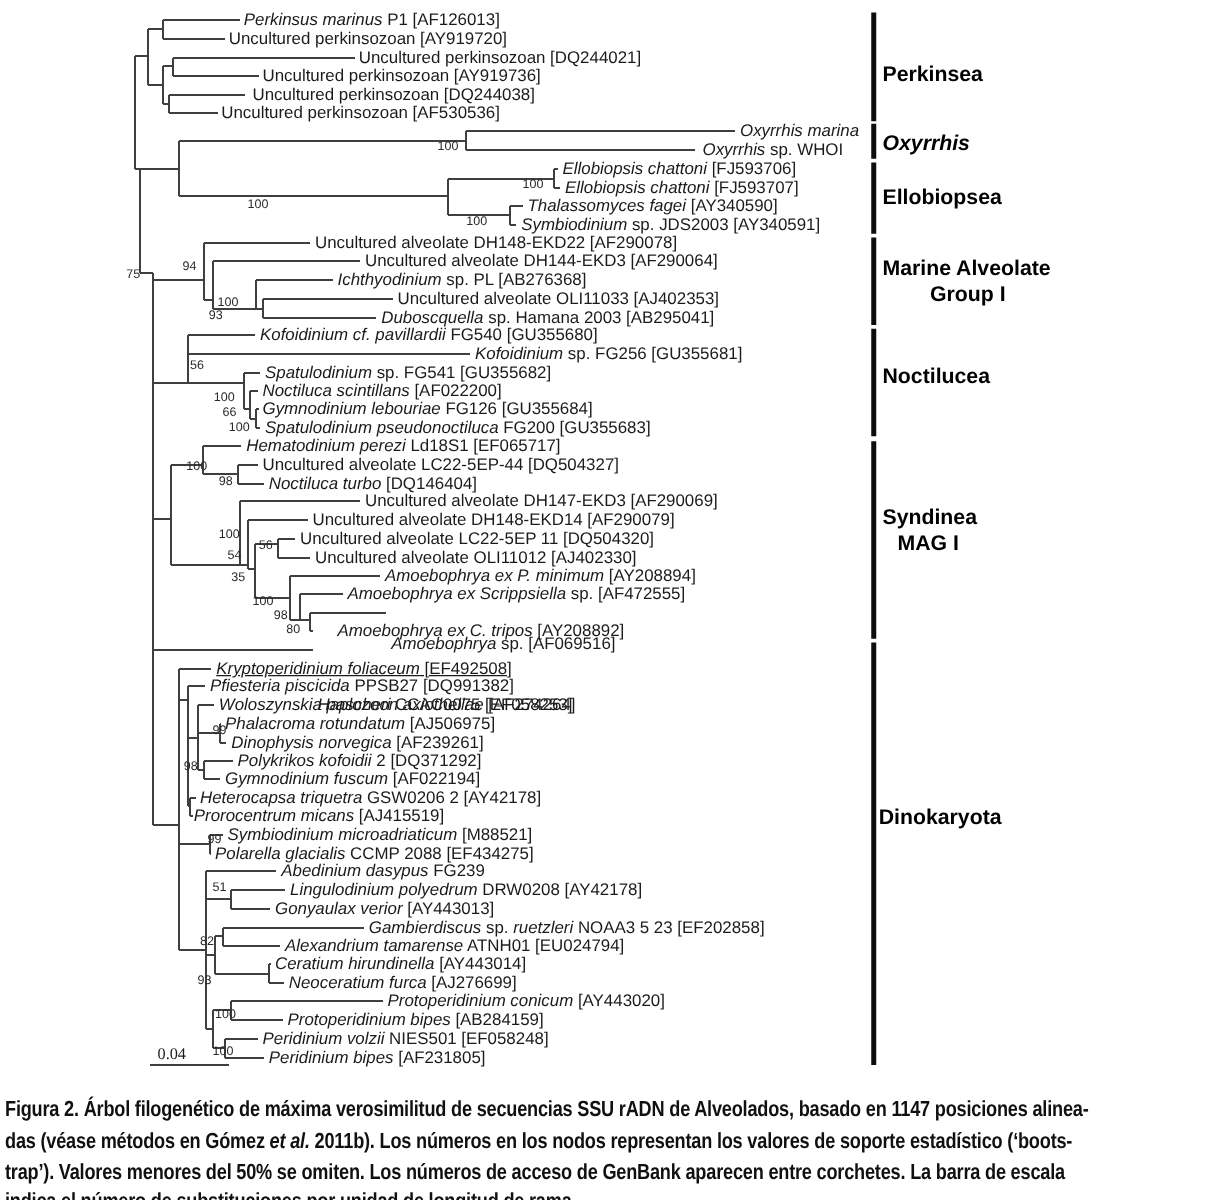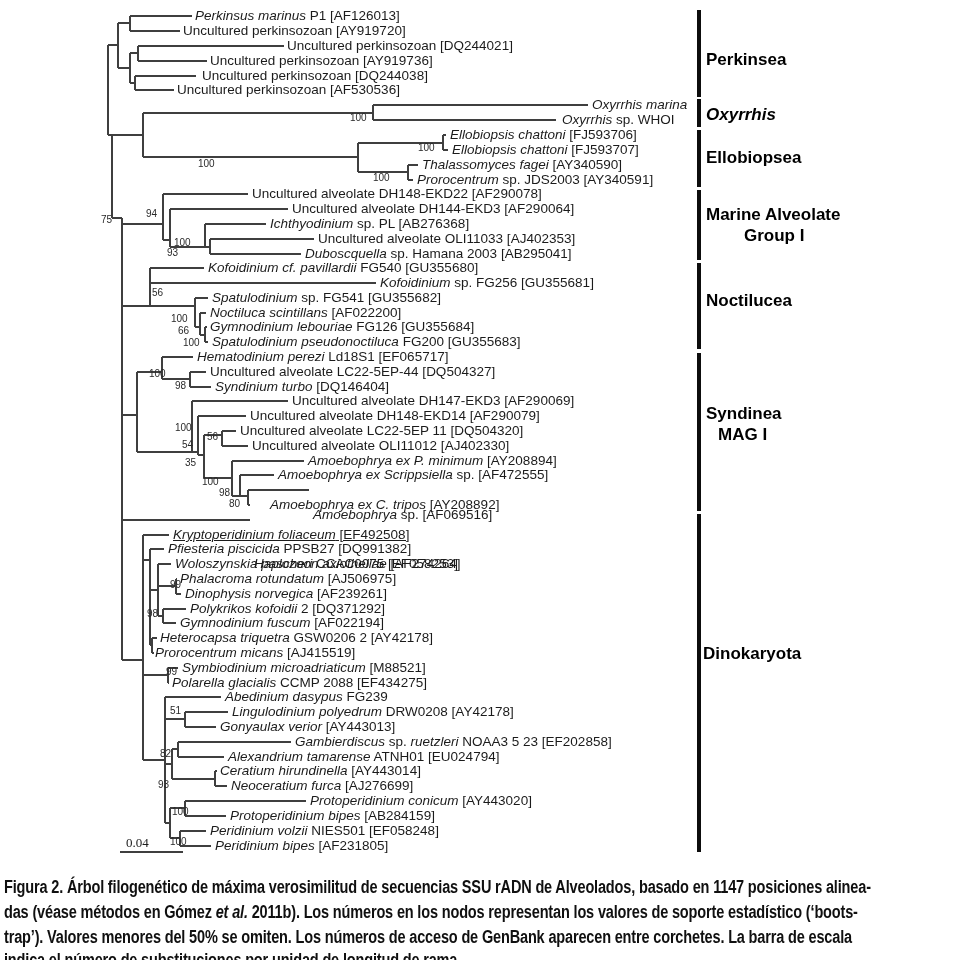--- a/index.html
+++ b/index.html
@@ -182,35 +182,35 @@
       <div class="leaf" style="left: 183px; top: 23px;"><span>Uncultured perkinsozoan [AY919720]</span></div>
       <div class="leaf" style="left: 287px; top: 38px;"><span>Uncultured perkinsozoan [DQ244021]</span></div>
       <div class="leaf" style="left: 210px; top: 53px;"><span>Uncultured perkinsozoan [AY919736]</span></div>
       <div class="leaf" style="left: 202px; top: 68px;"><span>Uncultured perkinsozoan [DQ244038]</span></div>
       <div class="leaf" style="left: 177px; top: 82px;"><span>Uncultured perkinsozoan [AF530536]</span></div>
       <div class="leaf" style="left: 592px; top: 97px;"><span class="it">Oxyrrhis marina</span></div>
       <div class="leaf" style="left: 562px; top: 112px;"><span class="it">Oxyrrhis</span><span> sp. WHOI</span></div>
       <div class="leaf" style="left: 450px; top: 127px;"><span class="it">Ellobiopsis chattoni</span><span> [FJ593706]</span></div>
       <div class="leaf" style="left: 452px; top: 142px;"><span class="it">Ellobiopsis chattoni</span><span> [FJ593707]</span></div>
       <div class="leaf" style="left: 422px; top: 157px;"><span class="it">Thalassomyces fagei</span><span> [AY340590]</span></div>
-      <div class="leaf" style="left: 417px; top: 172px;"><span class="it">Prorocentrum</span><span> sp. JDS2003 [AY340591]</span></div>
+      <div class="leaf" style="left: 417px; top: 172px;"><span class="it">Symbiodinium</span><span> sp. JDS2003 [AY340591]</span></div>
       <div class="leaf" style="left: 252px; top: 186px;"><span>Uncultured alveolate DH148-EKD22 [AF290078]</span></div>
       <div class="leaf" style="left: 292px; top: 201px;"><span>Uncultured alveolate DH144-EKD3 [AF290064]</span></div>
       <div class="leaf" style="left: 270px; top: 216px;"><span class="it">Ichthyodinium</span><span> sp. PL [AB276368]</span></div>
       <div class="leaf" style="left: 318px; top: 231px;"><span>Uncultured alveolate OLI11033 [AJ402353]</span></div>
       <div class="leaf" style="left: 305px; top: 246px;"><span class="it">Duboscquella</span><span> sp. Hamana 2003 [AB295041]</span></div>
       <div class="leaf" style="left: 208px; top: 260px;"><span class="it">Kofoidinium cf. pavillardii</span><span> FG540 [GU355680]</span></div>
       <div class="leaf" style="left: 380px; top: 275px;"><span class="it">Kofoidinium</span><span> sp. FG256 [GU355681]</span></div>
       <div class="leaf" style="left: 212px; top: 290px;"><span class="it">Spatulodinium</span><span> sp. FG541 [GU355682]</span></div>
       <div class="leaf" style="left: 210px; top: 305px;"><span class="it">Noctiluca scintillans</span><span> [AF022200]</span></div>
       <div class="leaf" style="left: 210px; top: 319px;"><span class="it">Gymnodinium lebouriae</span><span> FG126 [GU355684]</span></div>
       <div class="leaf" style="left: 212px; top: 334px;"><span class="it">Spatulodinium pseudonoctiluca</span><span> FG200 [GU355683]</span></div>
       <div class="leaf" style="left: 197px; top: 349px;"><span class="it">Hematodinium perezi</span><span> Ld18S1 [EF065717]</span></div>
       <div class="leaf" style="left: 210px; top: 364px;"><span>Uncultured alveolate LC22-5EP-44 [DQ504327]</span></div>
-      <div class="leaf" style="left: 215px; top: 379px;"><span class="it">Syndinium turbo</span><span> [DQ146404]</span></div>
+      <div class="leaf" style="left: 215px; top: 379px;"><span class="it">Noctiluca turbo</span><span> [DQ146404]</span></div>
       <div class="leaf" style="left: 292px; top: 393px;"><span>Uncultured alveolate DH147-EKD3 [AF290069]</span></div>
       <div class="leaf" style="left: 250px; top: 408px;"><span>Uncultured alveolate DH148-EKD14 [AF290079]</span></div>
       <div class="leaf" style="left: 240px; top: 423px;"><span>Uncultured alveolate LC22-5EP 11 [DQ504320]</span></div>
       <div class="leaf" style="left: 252px; top: 438px;"><span>Uncultured alveolate OLI11012 [AJ402330]</span></div>
       <div class="leaf" style="left: 308px; top: 453px;"><span class="it">Amoebophrya ex P. minimum</span><span> [AY208894]</span></div>
       <div class="leaf" style="left: 278px; top: 467px;"><span class="it">Amoebophrya ex Scrippsiella</span><span> sp. [AF472555]</span></div>
       <div class="leaf" style="left: 313px; top: 507px;"><span class="it">Amoebophrya</span><span> sp. [AF069516]</span></div>
       <div class="leaf" style="left: 270px; top: 497px;"><span class="it">Amoebophrya ex C. tripos</span><span> [AY208892]</span></div>
       <div class="leaf" style="left: 254px; top: 512px; margin-top: 44px;"><span class="it">Haplozoon axiothellae</span><span> [AF274264]</span></div>
       <div class="leaf" style="left: 173px; top: 527px; text-decoration: underline;"><span class="it">Kryptoperidinium foliaceum</span><span> [EF492508]</span></div>

